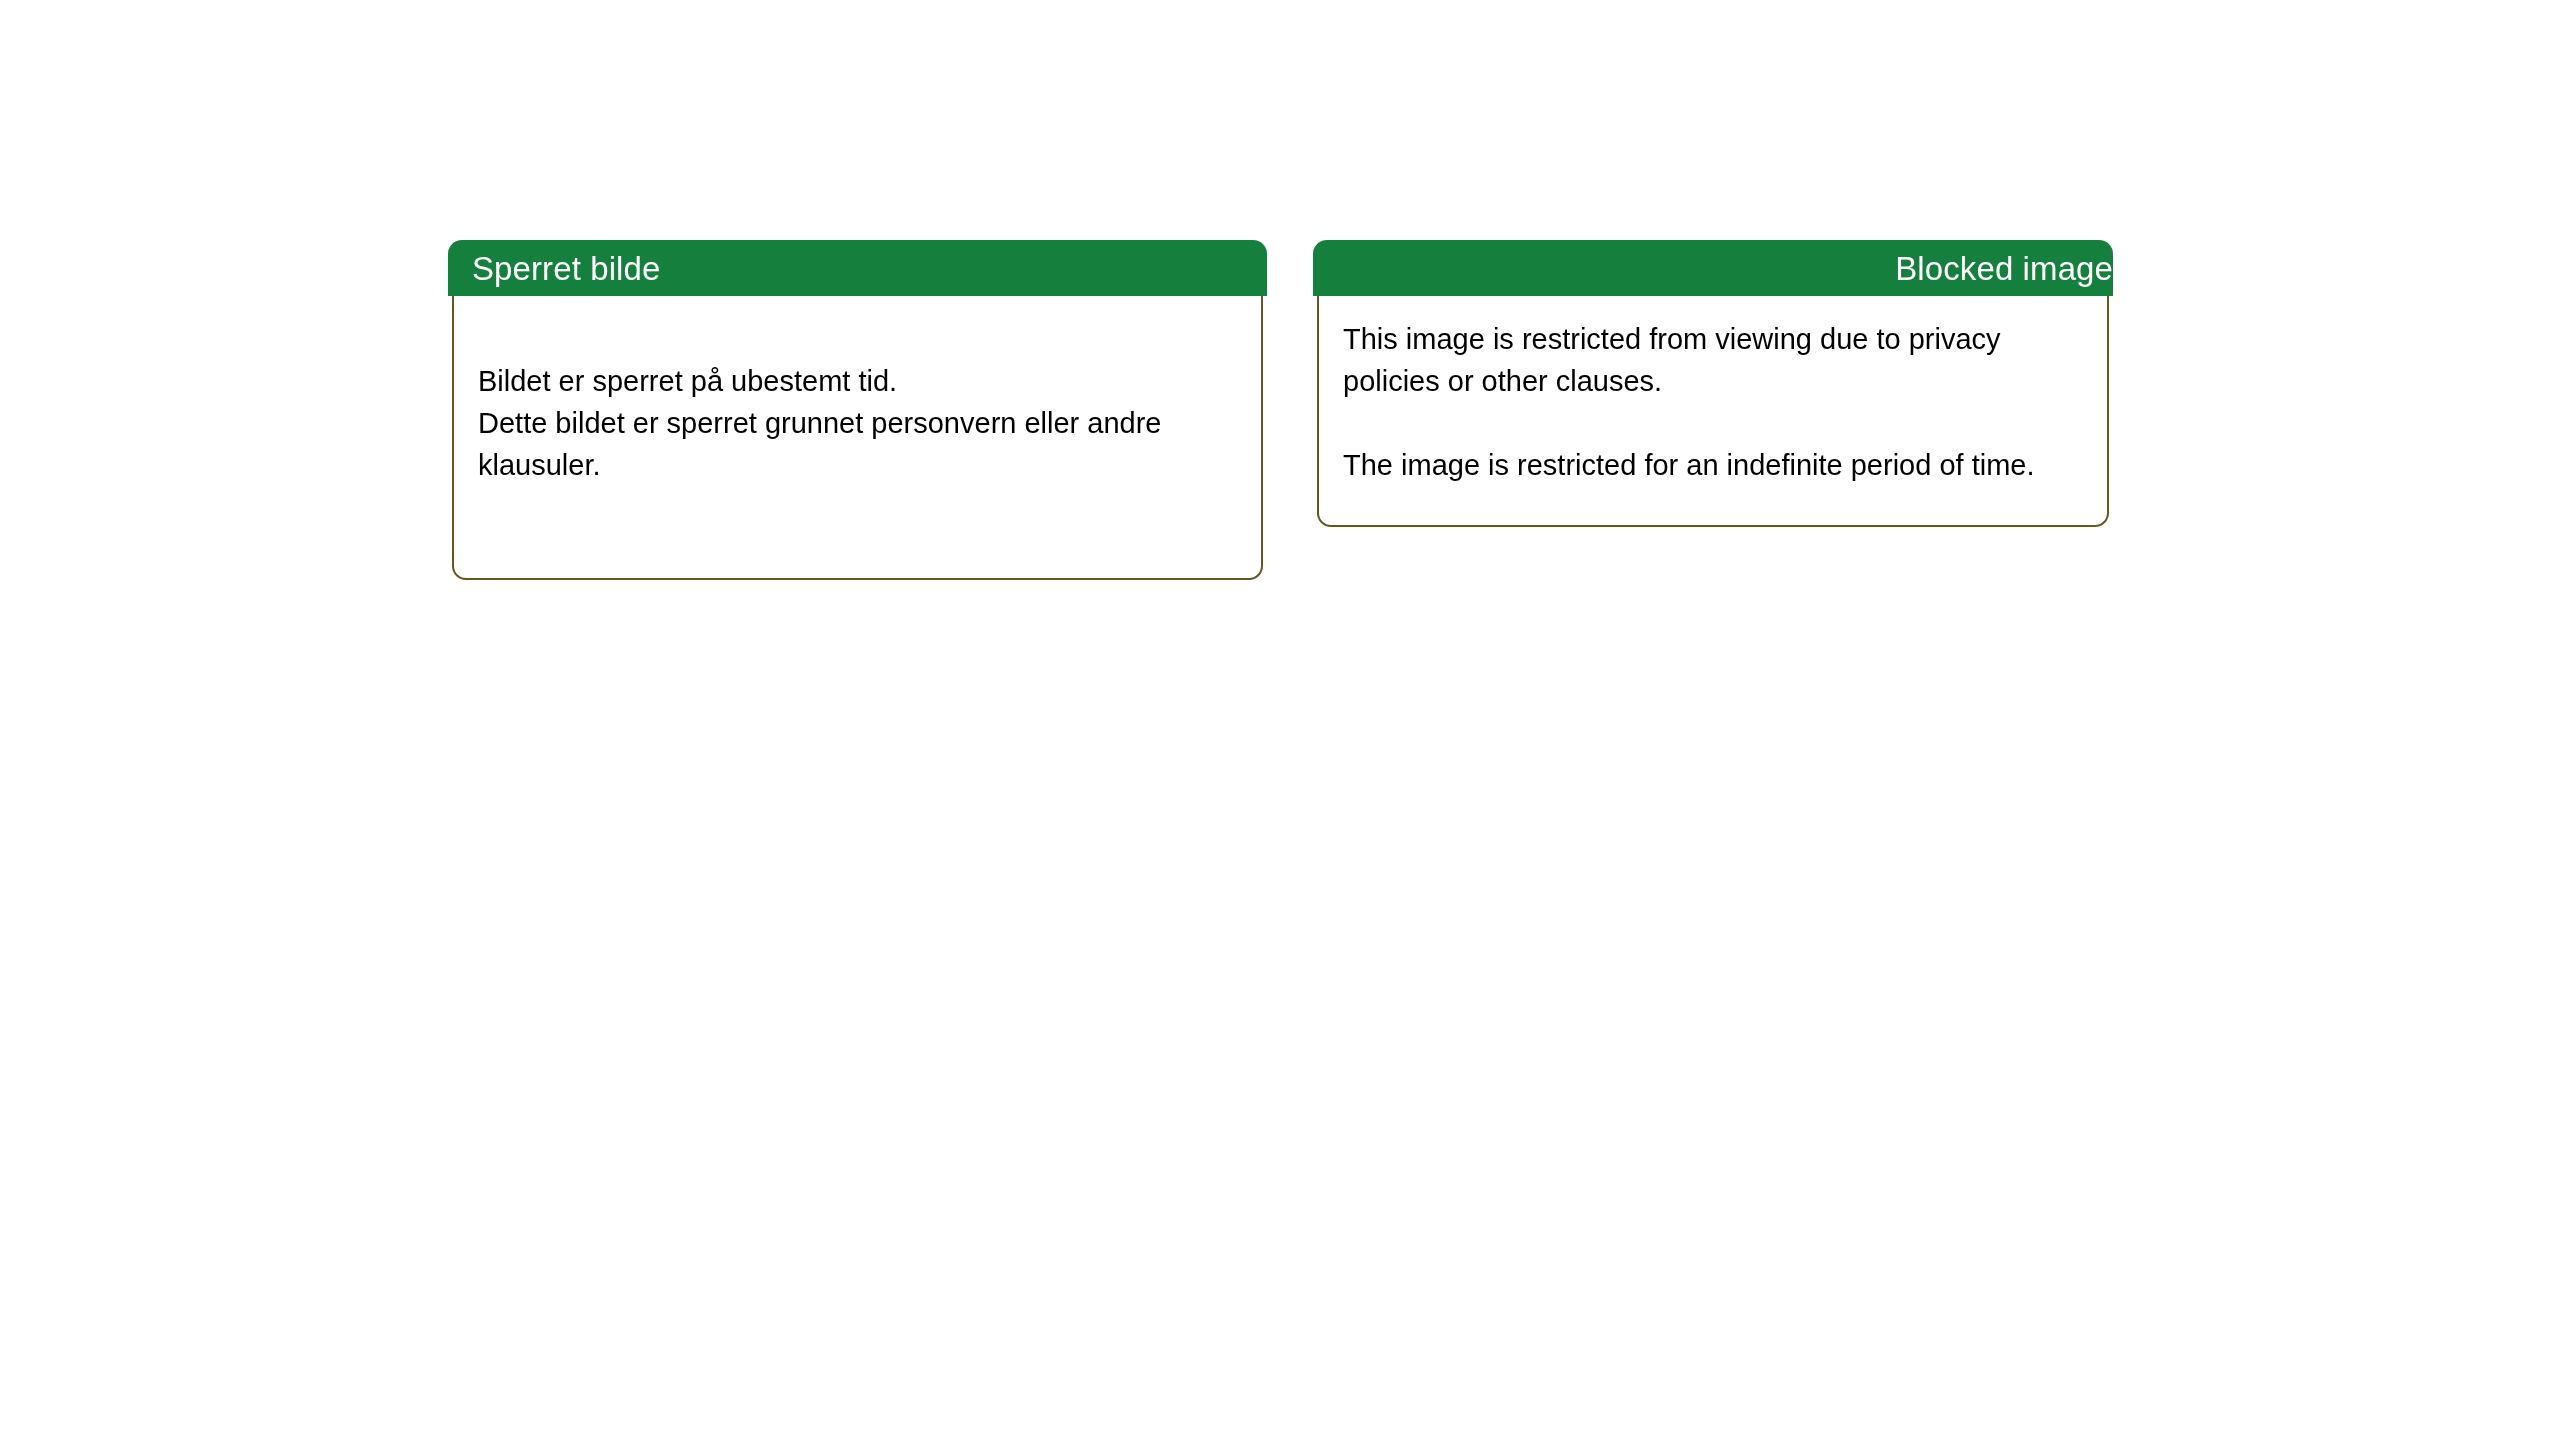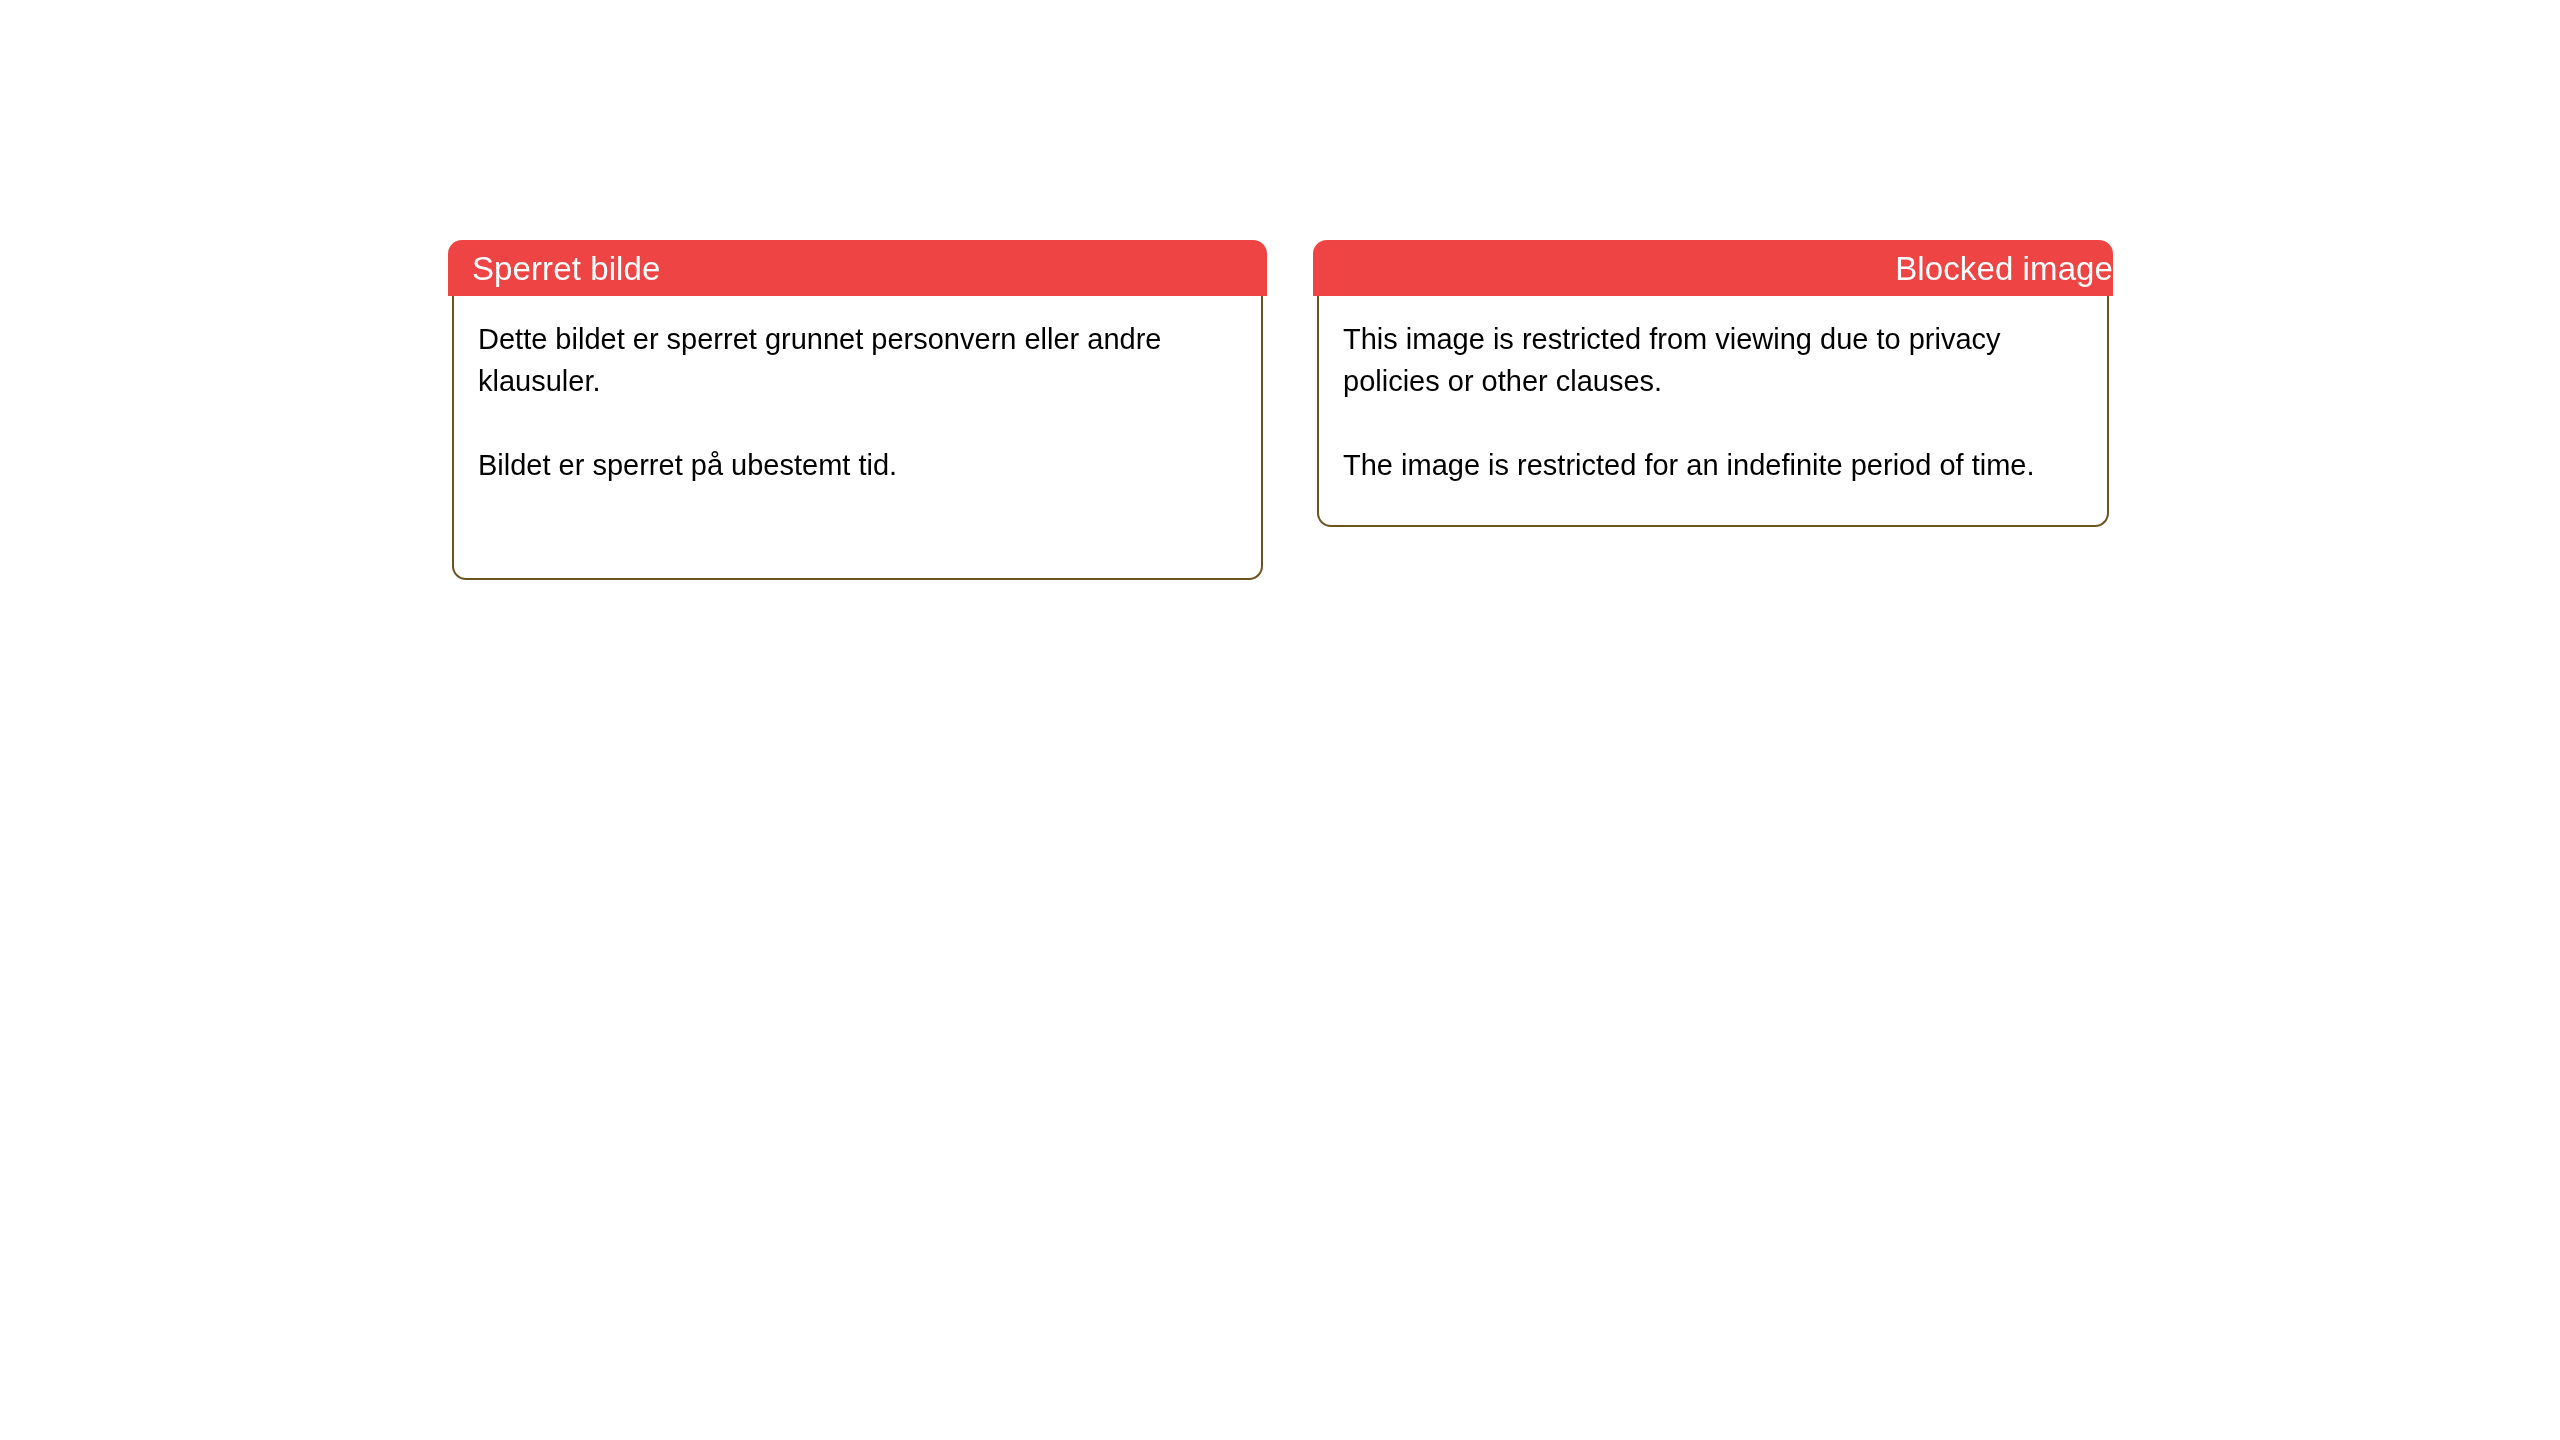--- a/index.html
+++ b/index.html
@@ -27,21 +27,21 @@
   .panel {
     position: absolute;
     box-sizing: border-box;
   }
 
   .panel-header {
     position: absolute;
     left: 0;
     top: 0;
     box-sizing: border-box;
-    background: #ef4444;
+    background: #15803d;
     border-top-left-radius: 14px;
     border-top-right-radius: 14px;
     height: 56px;
     display: flex;
     align-items: center;
     padding-left: 24px;
   }
 
   .panel-header-title {
     color: #ffffff;
@@ -117,22 +117,22 @@
 <body>
 
 <div class="panels">
 
   <section class="panel" id="panel-blocked-image-no">
     <div class="panel-header">
       <span class="panel-header-title">Sperret bilde</span>
     </div>
     <div class="panel-body">
       <div class="panel-body-inner">
+        <p class="panel-paragraph spaced">Bildet er sperret på ubestemt tid.</p>
         <p class="panel-paragraph">Dette bildet er sperret grunnet personvern eller andre klausuler.</p>
-        <p class="panel-paragraph spaced">Bildet er sperret på ubestemt tid.</p>
       </div>
     </div>
   </section>
 
   <section class="panel" id="panel-blocked-image-en">
     <div class="panel-header">
       <span class="panel-header-title">Blocked image</span>
     </div>
     <div class="panel-body">
       <div class="panel-body-inner">

